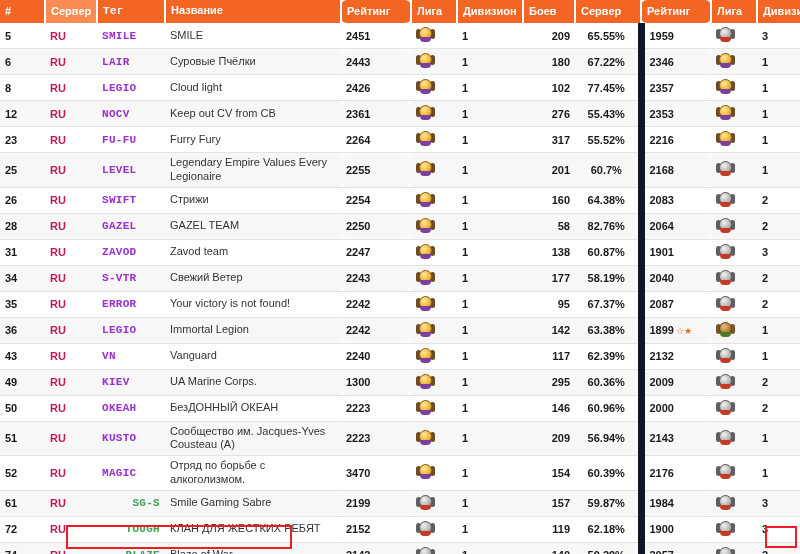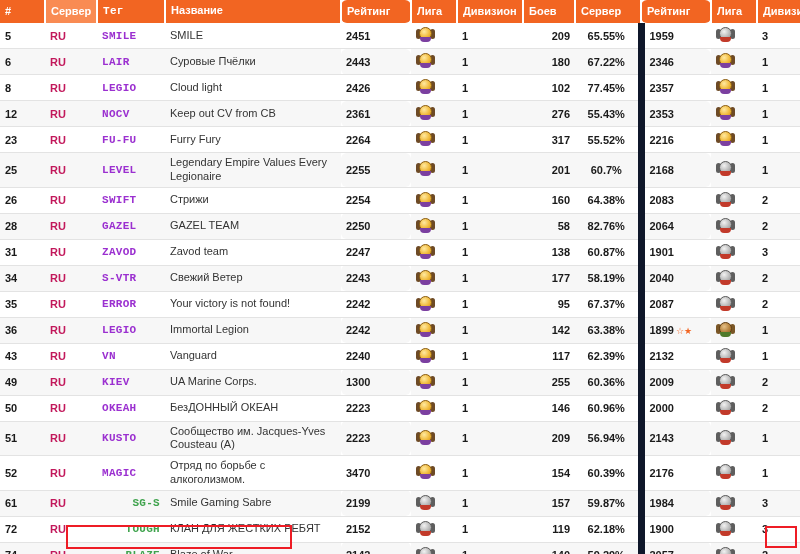--- a/index.html
+++ b/index.html
@@ -334,21 +334,21 @@
         <td class="c-div">1</td>
       </tr>
       <tr class="row-alt">
         <td class="c-rank">49</td>
         <td class="c-srv">RU</td>
         <td class="c-tag tag-purple">KIEV</td>
         <td class="c-name">UA Marine Corps.</td>
         <td class="c-rat">1300</td>
         <td class="c-lg"><span class="badge badge-gold"><span class="wing-l"></span><span class="wing-r"></span><span class="core"></span><span class="cap"></span></span></td>
         <td class="c-div">1</td>
-        <td class="c-btl">255</td>
+        <td class="c-btl">295</td>
         <td class="c-win">60.36%</td>
         <td class="c-rat sep-left">2009</td>
         <td class="c-lg"><span class="badge badge-silver"><span class="wing-l"></span><span class="wing-r"></span><span class="core"></span><span class="cap"></span></span></td>
         <td class="c-div">2</td>
       </tr>
       <tr class="row-norm">
         <td class="c-rank">50</td>
         <td class="c-srv">RU</td>
         <td class="c-tag tag-purple">OKEAH</td>
         <td class="c-name">БезДОННЫЙ ОКЕАН</td>

